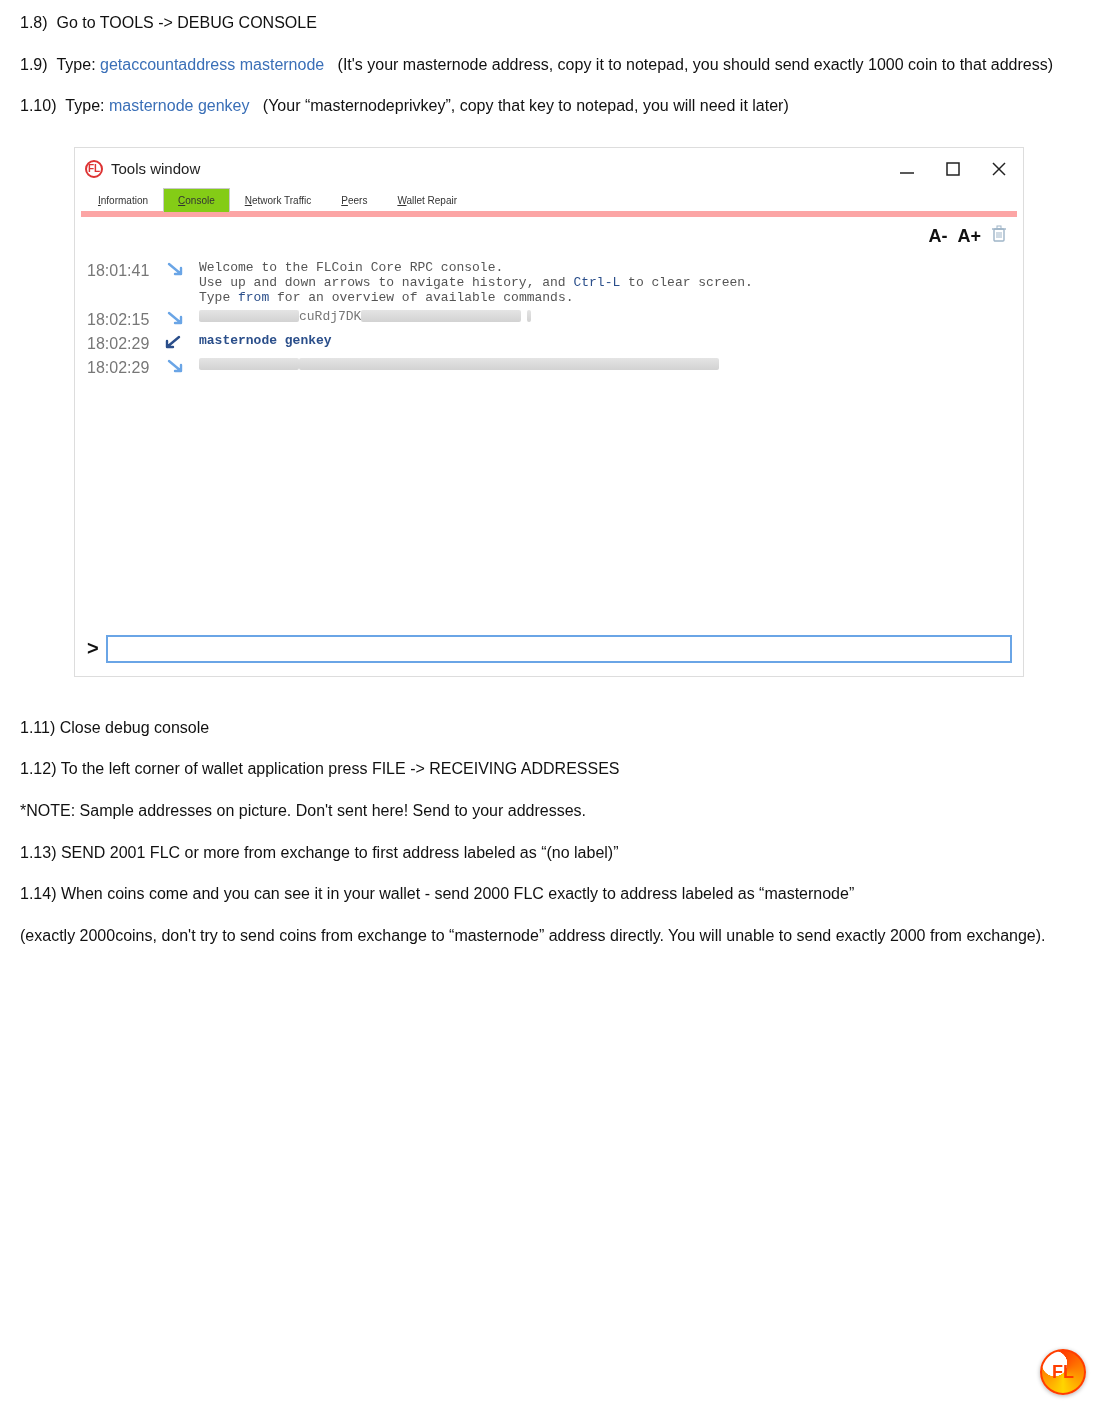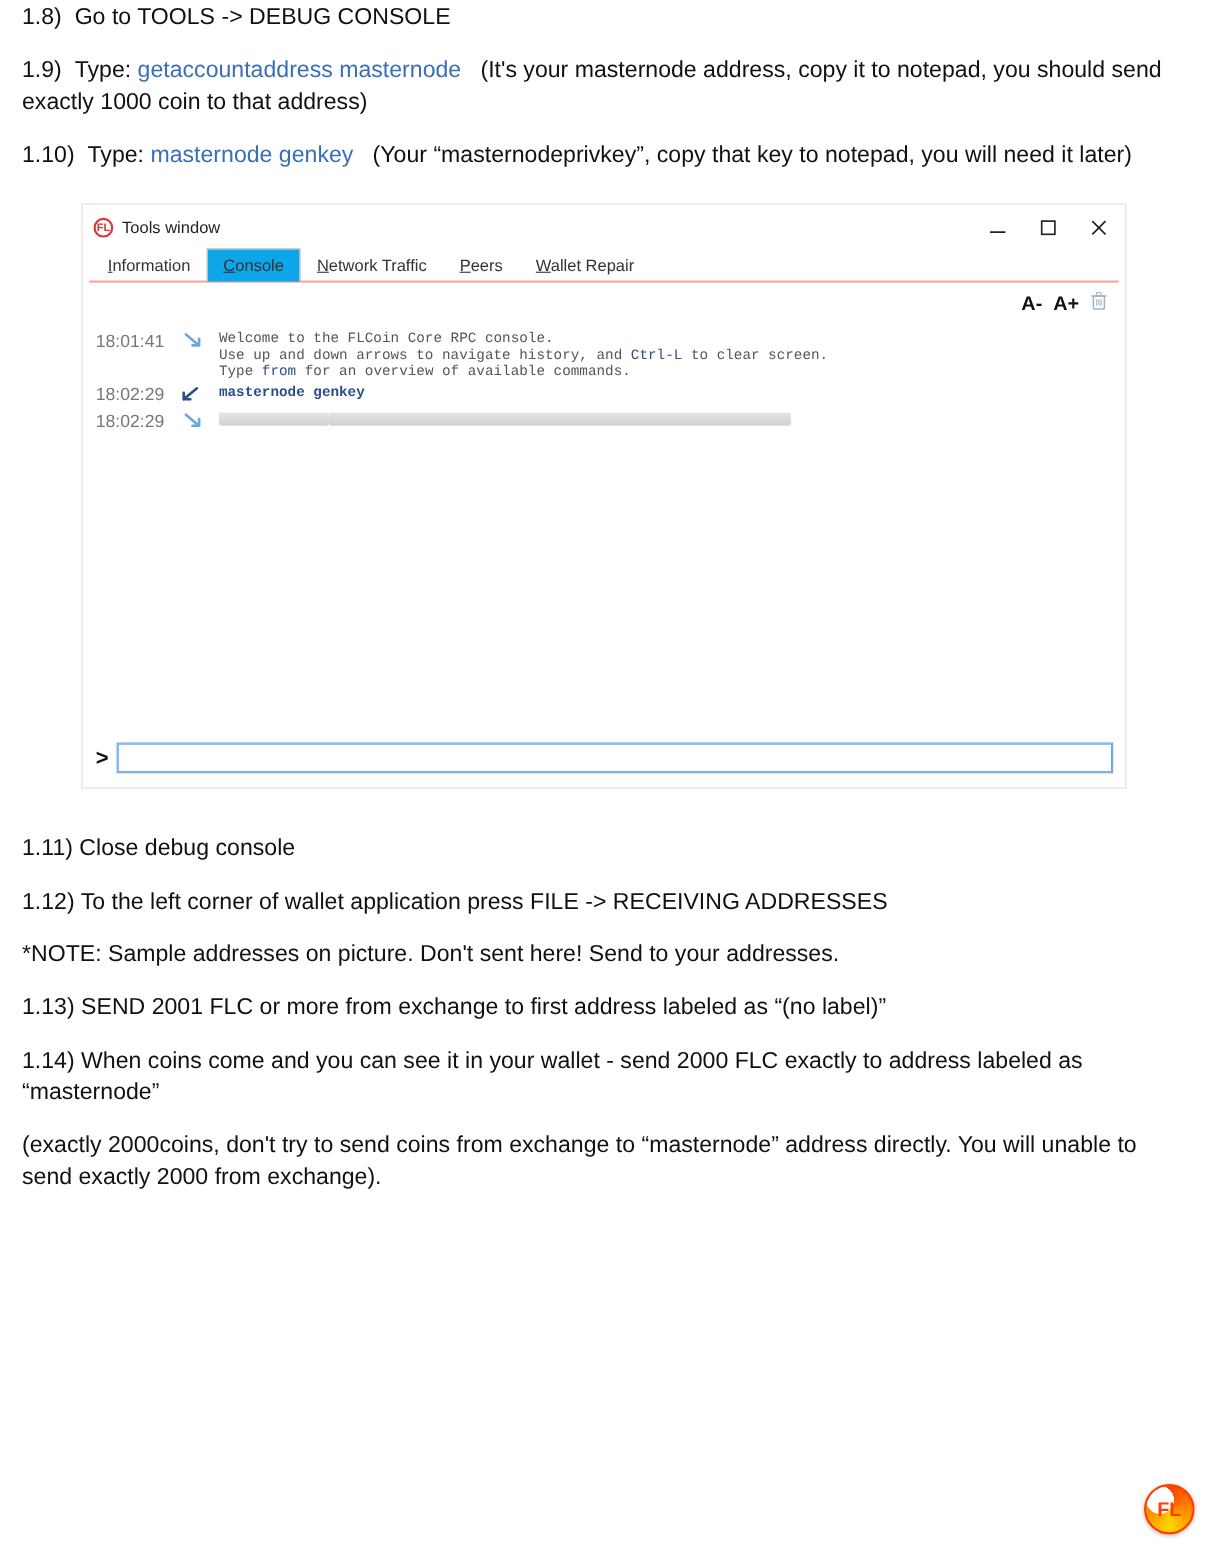--- a/index.html
+++ b/index.html
@@ -6,21 +6,21 @@
   html, body {
     margin: 0;
     padding: 0;
     width: 1098px;
     font-family: Arial, Helvetica, sans-serif;
     color: #111;
     background: #fff;
   }
   body { padding: 0 20px 20px 20px; }
 
-  .instr { font-size: 21px; line-height: 1.35; margin: 2px 0 20px 0; }
+  .instr { font-size: 16px; line-height: 1.35; margin: 12px 0 20px 0; }
   .cmd { color: #3a6fb7; }
 
   
   .tools-box {
     margin: 30px auto 40px auto;
     width: 950px;
     border: 1px solid #ddd;
     background: #fff;
     padding: 6px;
   }
@@ -37,35 +37,35 @@
     font-weight: bold; font-size: 10px;
     display: inline-flex; align-items: center; justify-content: center;
     margin-right: 8px;
   }
   .win-ctrls { margin-left: auto; display: flex; gap: 30px; align-items: center; }
   .win-ctrl { font-size: 20px; color: #222; cursor: default; }
   .win-ctrl svg { display:block; }
 
   .tab-row {
     display: flex;
-    border-bottom: 2px solid #fca5a5;
+    border-bottom: 6px solid #fca5a5;
     padding-left: 2px;
-    font-size: 15px;
+    font-size: 10px;
   }
   .tab {
     padding: 6px 14px 6px 14px;
     color: #333;
     border: 1px solid transparent;
     border-bottom: none;
     margin-bottom: -1px;
     cursor: default;
   }
   .tab.active {
     border-color: #c9c9c9;
-    background: #0ea5e9;
+    background: #84cc16;
   }
   .tab .uline { text-decoration: underline; }
 
   .console-toolbar {
     display: flex;
     justify-content: flex-end;
     align-items: center;
     gap: 10px;
     padding: 8px 10px 4px 10px;
     font-weight: bold;
@@ -209,20 +209,29 @@
         <div class="arrow-cell">
           <svg width="20" height="14">
             <path d="M4 2 L16 12 M16 12 L16 6 M16 12 L10 12" stroke="#6aa5e6" stroke-width="2.4" fill="none" stroke-linecap="round"></path>
           </svg>
         </div>
         <div class="msg">Welcome to the FLCoin Core RPC console.
 Use up and down arrows to navigate history, and <span class="kw">Ctrl-L</span> to clear screen.
 Type <span class="kw">from</span> for an overview of available commands.</div>
       </div>
       <div class="log-row">
+        <div class="ts">18:02:15</div>
+        <div class="arrow-cell">
+          <svg width="20" height="14">
+            <path d="M4 2 L16 12 M16 12 L16 6 M16 12 L10 12" stroke="#6aa5e6" stroke-width="2.4" fill="none" stroke-linecap="round"></path>
+          </svg>
+        </div>
+        <div class="msg"><span class="redact" style="width: 100px;"></span><span style="color: rgb(119, 119, 119);">cuRdj7DK</span><span class="redact" style="width: 160px;"></span><span class="redact" style="width: 4px; margin-left: 6px;"></span></div>
+      </div>
+      <div class="log-row">
         <div class="ts">18:02:29</div>
         <div class="arrow-cell">
           <svg width="20" height="14">
             <path d="M2 12 L14 2 M2 12 L2 6 M2 12 L8 12" stroke="#2a4e8a" stroke-width="2.4" fill="none" stroke-linecap="round"></path>
           </svg>
         </div>
         <div class="msg cmdtext">masternode genkey</div>
       </div>
       <div class="log-row">
         <div class="ts">18:02:29</div>

